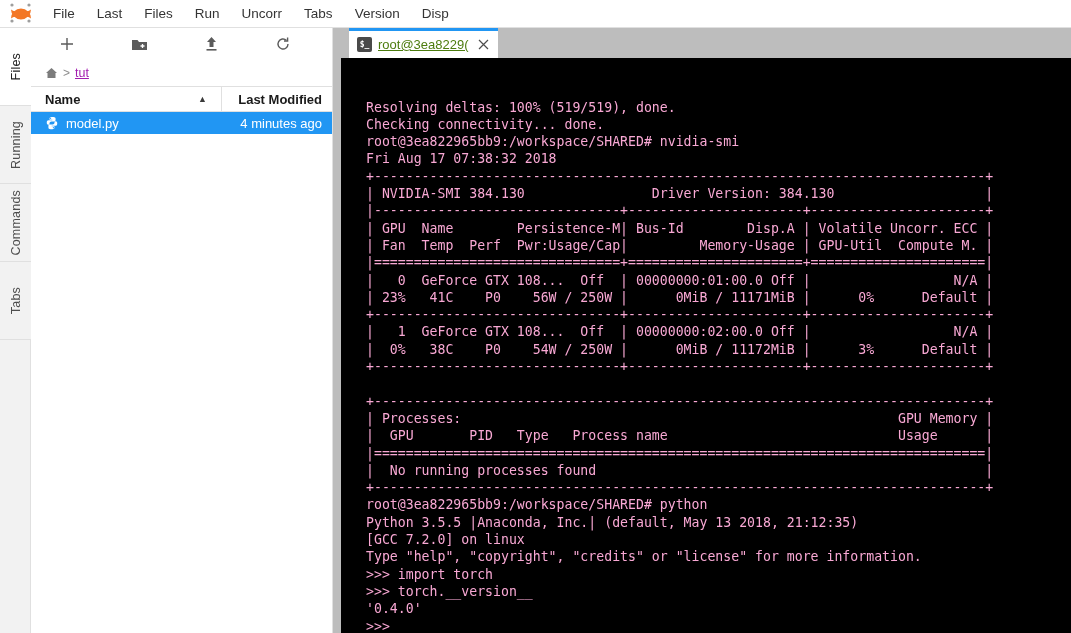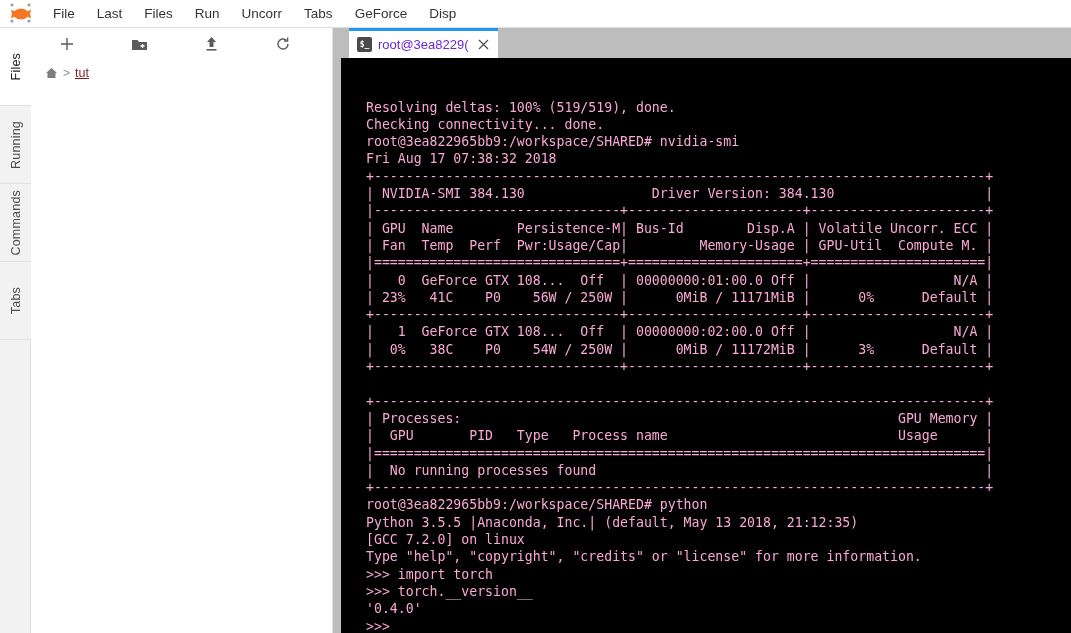--- a/index.html
+++ b/index.html
@@ -110,21 +110,21 @@
     flex: 0 0 26px;
     display: flex;
     align-items: center;
     padding-left: 14px;
     font-size: 12.5px;
     color: #8d8d8d;
     gap: 5px;
     border-bottom: 1px solid #ffffff;
   }
   .crumb-sep { color: #8d8d8d; font-size: 12px; }
-  .crumb-link { color: #7f1d1d; cursor: pointer; text-decoration: underline; }
+  .crumb-link { color: #a21caf; cursor: pointer; text-decoration: underline; }
   .crumb-home { display: flex; align-items: center; cursor: pointer; color:#7c7c7c; }
 
   .fb-header {
     height: 26px;
     flex: 0 0 26px;
     display: flex;
     align-items: center;
     border-top: 1px solid #e0e0e0;
     border-bottom: 1px solid #e0e0e0;
     font-size: 13px;
@@ -227,26 +227,27 @@
   }
   .term-icon span {
     color: #ffffff;
     font-family: "DejaVu Sans Mono", monospace;
     font-size: 8px;
     line-height: 8px;
     font-weight: bold;
   }
   .dock-tab-label {
     font-size: 13px;
-    color: #6d28d9;
+    color: #4d7c0f;
     overflow: hidden;
     text-overflow: clip;
     white-space: nowrap;
     flex: 1 1 auto;
     max-width: 118px;
+    text-decoration: underline;
   }
   .dock-tab-close {
     width: 17px; height: 17px;
     flex: 0 0 17px;
     display: flex; align-items: center; justify-content: center;
     color: #4d4d4d;
     cursor: pointer;
   }
   .dock-tab-close svg { display: block; }
 
@@ -280,21 +281,21 @@
         <path d="M3 7.5 A10 10 0 0 0 23 7.5 A12.5 7 0 0 1 3 7.5 Z" fill="#f37726"></path>
         <path d="M3 16.5 A10 10 0 0 1 23 16.5 A12.5 7 0 0 0 3 16.5 Z" fill="#f37726"></path>
       </svg>
     </div>
     <div class="menu-item">File</div>
     <div class="menu-item">Last</div>
     <div class="menu-item">Files</div>
     <div class="menu-item">Run</div>
     <div class="menu-item">Uncorr</div>
     <div class="menu-item">Tabs</div>
-    <div class="menu-item">GeForce</div>
+    <div class="menu-item">Version</div>
     <div class="menu-item">Disp</div>
   </div>
 
   <div class="body">
 
     <div class="sidebar-strip">
       <div class="strip-tab active">
         <span>Files</span>
       </div>
       <div class="strip-tab">
@@ -340,21 +341,42 @@
       <div class="fb-breadcrumb">
         <span class="crumb-home">
           <svg width="13" height="12" viewBox="0 0 13 12">
             <path d="M6.5 1 L12 6 L10.5 6 L10.5 11 L2.5 11 L2.5 6 L1 6 Z" fill="#7c7c7c"></path>
           </svg>
         </span>
         <span class="crumb-sep">&gt;</span>
         <span class="crumb-link">tut</span>
       </div>
 
-
+      <div class="fb-header">
+        <div class="col-name">
+          <span>Name</span>
+          <span class="sort-arrow">▲</span>
+        </div>
+        <div class="col-modified">
+          <span>Last Modified</span>
+        </div>
+      </div>
+
+      <div class="fb-list">
+        <div class="fb-row selected">
+          <div class="row-name">
+            <svg class="py-icon" viewBox="0 0 16 16">
+              <path d="M7.8 1c-2 0-2.6.8-2.6 2v1.4h3.2v.5H4.1c-1.3 0-2.1.8-2.1 2.6 0 1.6.6 2.6 1.9 2.6h1.2V8.5c0-1.3 1-2.2 2.3-2.2h2.9c1 0 1.8-.6 1.8-1.6V3c0-1.1-.8-2-2.5-2H7.8zm-1.4 1a.7.7 0 110 1.4.7.7 0 010-1.4z" fill="#ffffff"></path>
+              <path d="M8.2 15c2 0 2.6-.8 2.6-2v-1.4H7.6v-.5h4.3c1.3 0 2.1-.8 2.1-2.6 0-1.6-.6-2.6-1.9-2.6h-1.2V7.5c0 1.3-1 2.2-2.3 2.2H5.7c-1 0-1.8.6-1.8 1.6V13c0 1.1.8 2 2.5 2h1.8zm1.4-1a.7.7 0 110-1.4.7.7 0 010 1.4z" fill="#ffffff"></path>
+            </svg>
+            <span>model.py</span>
+          </div>
+          <div class="row-modified">4 minutes ago</div>
+        </div>
+      </div>
 
     </div>
 
     <div class="splitter"></div>
 
     <div class="main">
 
       <div class="tabbar">
         <div class="dock-tab">
           <span class="term-icon">

